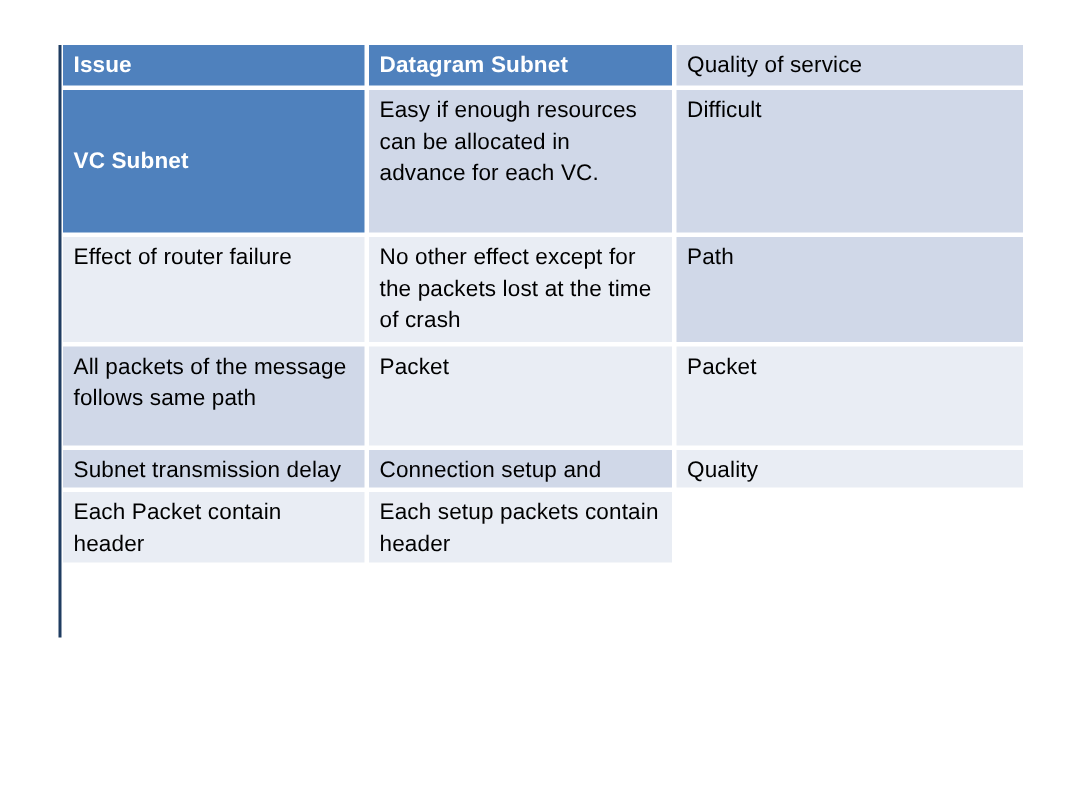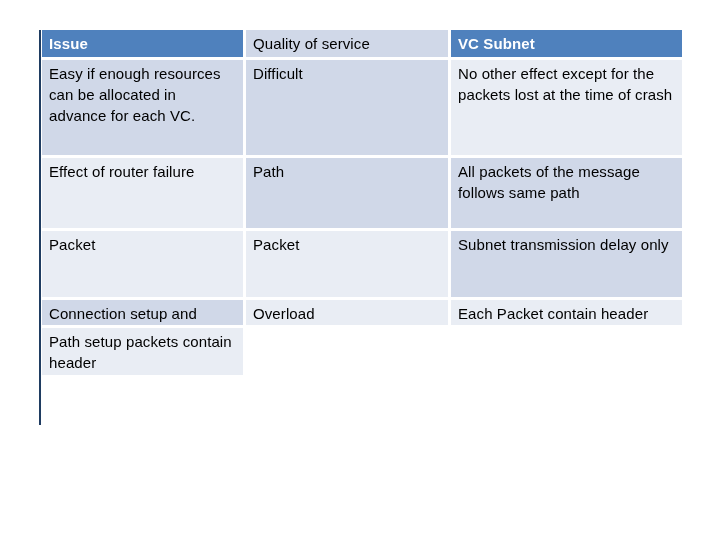--- a/index.html
+++ b/index.html
@@ -55,35 +55,36 @@
 </style>
 </head>
 <body>
 
 <div class="slide">
   <div class="accent-line"></div>
 
   <div class="cmp-table">
 
     <div class="cell th">Issue</div>
+    <div class="cell th">Datagram Subnet</div>
     <div class="cell band-a">Quality of service</div>
 
     <div class="cell th">VC Subnet</div>
     <div class="cell band-a">Easy if enough resources can be allocated in advance for each VC.</div>
     <div class="cell band-a">Difficult</div>
 
+    <div class="cell band-b">Effect of router failure</div>
     <div class="cell band-b">No other effect except for the packets lost at the time of crash</div>
-    <div class="cell band-b">Effect of router failure</div>
 
     <div class="cell band-a">Path</div>
     <div class="cell band-a">All packets of the message follows same path</div>
 
     <div class="cell band-b">Packet</div>
     <div class="cell band-b">Packet</div>
 
     <div class="cell band-a">Subnet transmission delay only</div>
     <div class="cell band-a">Connection setup and transmission delay</div>
 
-    <div class="cell band-b">Overload</div>
+    <div class="cell band-b">Quality</div>
     <div class="cell band-b">Each Packet contain header</div>
-    <div class="cell band-b">Path setup packets contain header</div>
+    <div class="cell band-b">Each setup packets contain header</div>
   </div>
 </div>
 
 </body></html>

